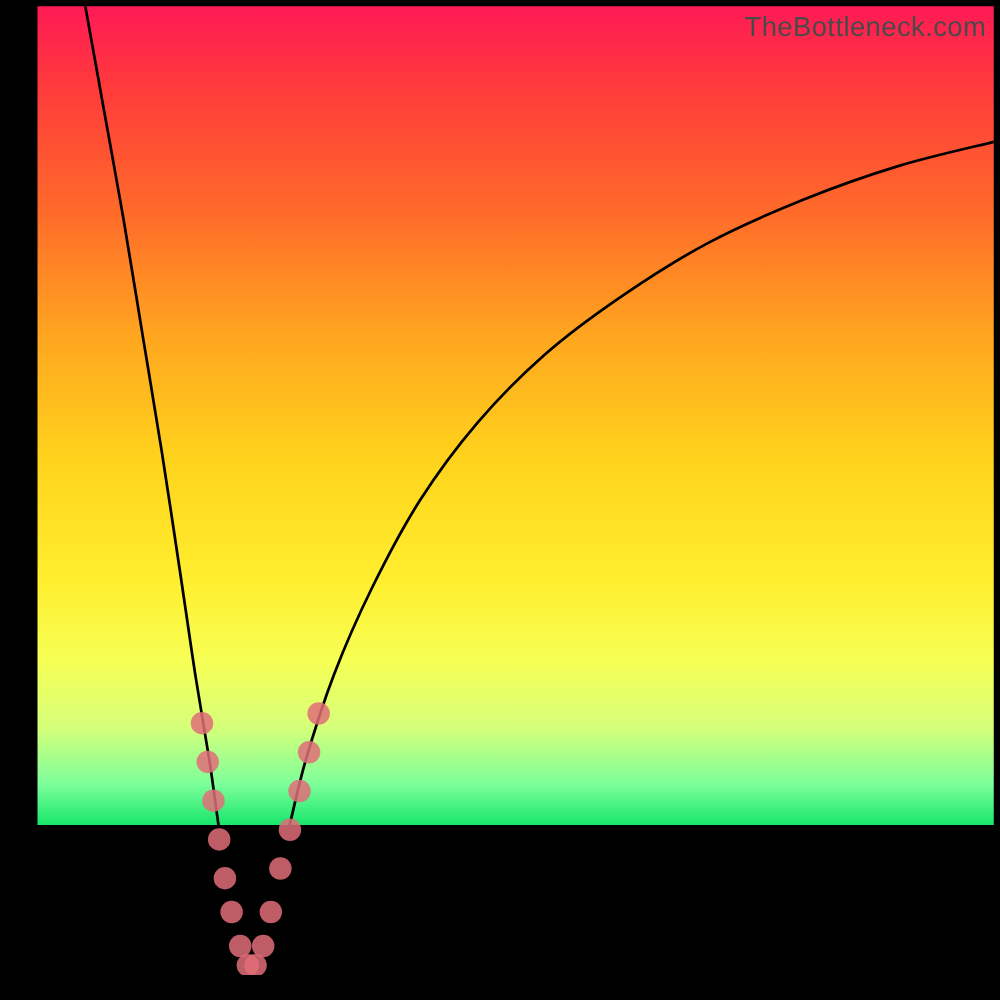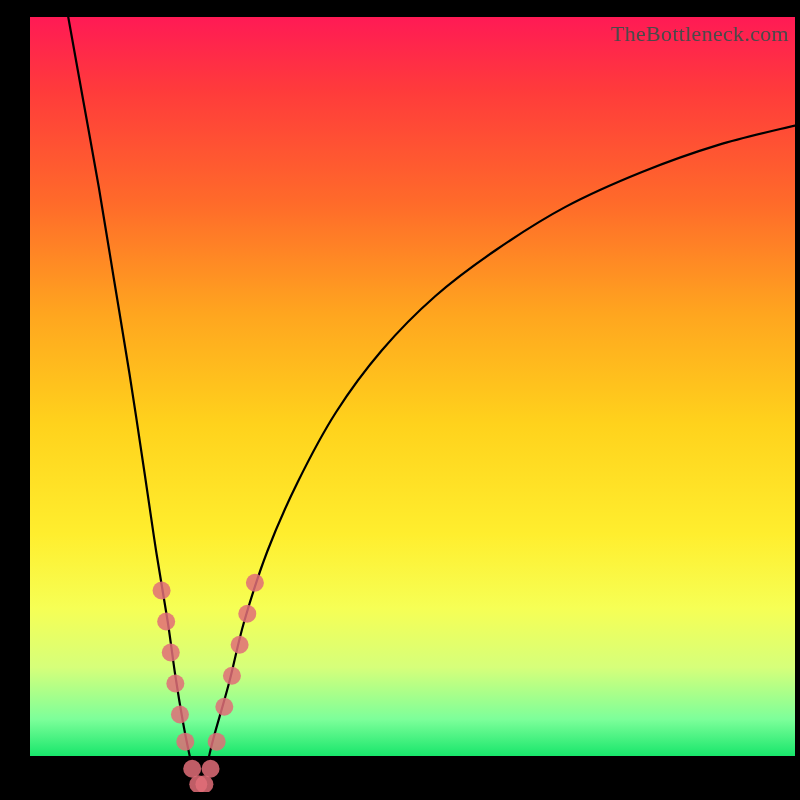--- a/index.html
+++ b/index.html
@@ -13,37 +13,36 @@
   }
   .frame {
     position: relative;
     width: 800px;
     height: 800px;
     background: #000;
   }
   .plot {
     position: absolute;
     left: 30px;
-    top: 17px;
+    top: 5px;
     width: 765px;
-    height: 739px;
+    height: 655px;
     background: linear-gradient(
       to bottom,
       #ff1a55 0%,
       #ff3b3b 10%,
       #ff6a2a 25%,
       #ffa51f 40%,
       #ffd21c 55%,
       #ffee2e 70%,
       #f6ff55 80%,
       #d6ff7a 88%,
       #7dff9a 95%,
       #18e66b 100%
     );
-    font-family: Liberation Serif, serif;
   }
   svg.curves {
     position: absolute;
     left: 0;
     top: 0;
     width: 765px;
     height: 775px;
   }
   .watermark {
     position: absolute;

